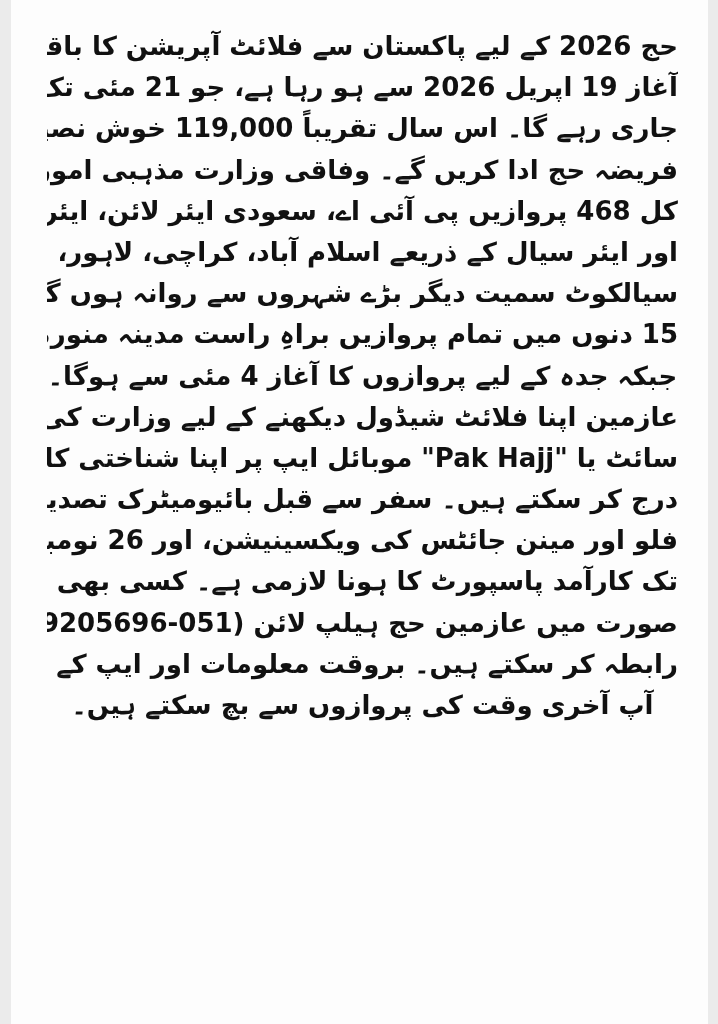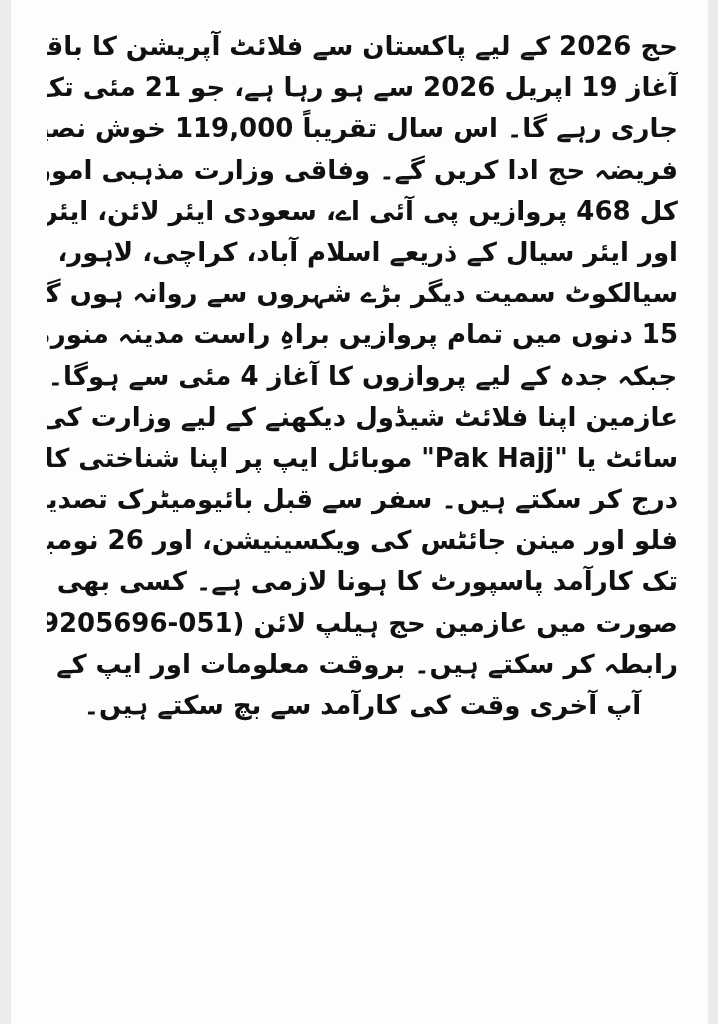--- a/index.html
+++ b/index.html
@@ -56,15 +56,15 @@
     <div class="line">سیالکوٹ سمیت دیگر بڑے شہروں سے روانہ ہوں گی۔ ابتدائی</div>
     <div class="line">15 دنوں میں تمام پروازیں براہِ راست مدینہ منورہ جائیں گی،</div>
     <div class="line last">جبکہ جدہ کے لیے پروازوں کا آغاز 4 مئی سے ہوگا۔</div>
     <div class="line">عازمین اپنا فلائٹ شیڈول دیکھنے کے لیے وزارت کی ویب</div>
     <div class="line">سائٹ یا "Pak Hajj" موبائل ایپ پر اپنا شناختی کارڈ نمبر</div>
     <div class="line">درج کر سکتے ہیں۔ سفر سے قبل بائیومیٹرک تصدیق، پولیو،</div>
     <div class="line">فلو اور مینن جائٹس کی ویکسینیشن، اور 26 نومبر 2026</div>
     <div class="line">تک کارآمد پاسپورٹ کا ہونا لازمی ہے۔ کسی بھی دشواری کی</div>
     <div class="line">صورت میں عازمین حج ہیلپ لائن (051-9205696) پر</div>
     <div class="line">رابطہ کر سکتے ہیں۔ بروقت معلومات اور ایپ کے استعمال سے</div>
-    <div class="line last">آپ آخری وقت کی کارآمد سے بچ سکتے ہیں۔</div>
+    <div class="line last">آپ آخری وقت کی پروازوں سے بچ سکتے ہیں۔</div>
   </div>
 </div>
 
 </body></html>

